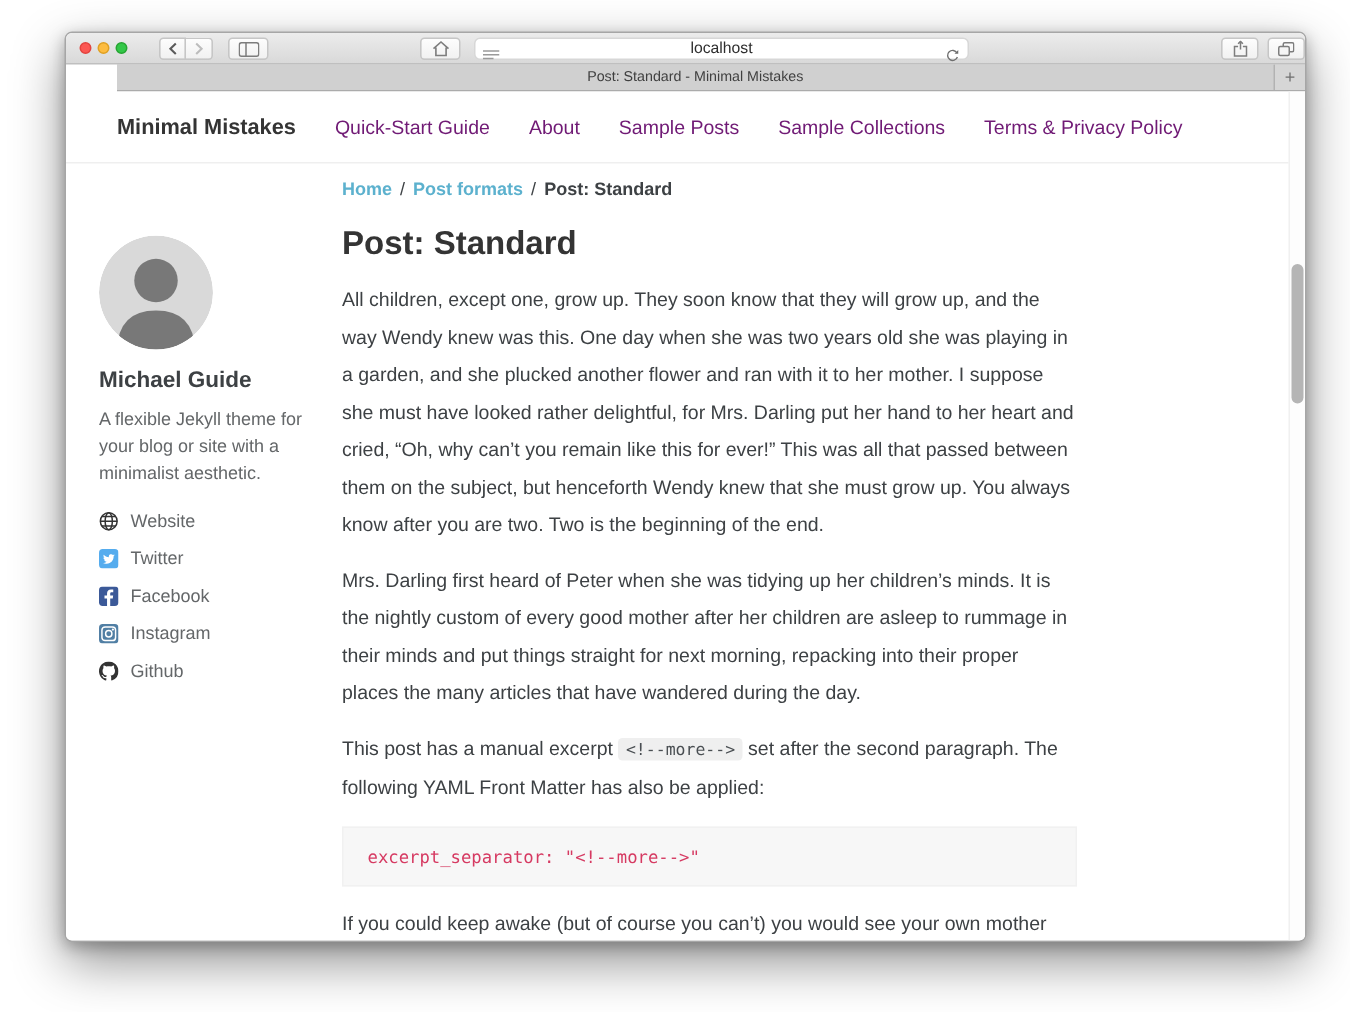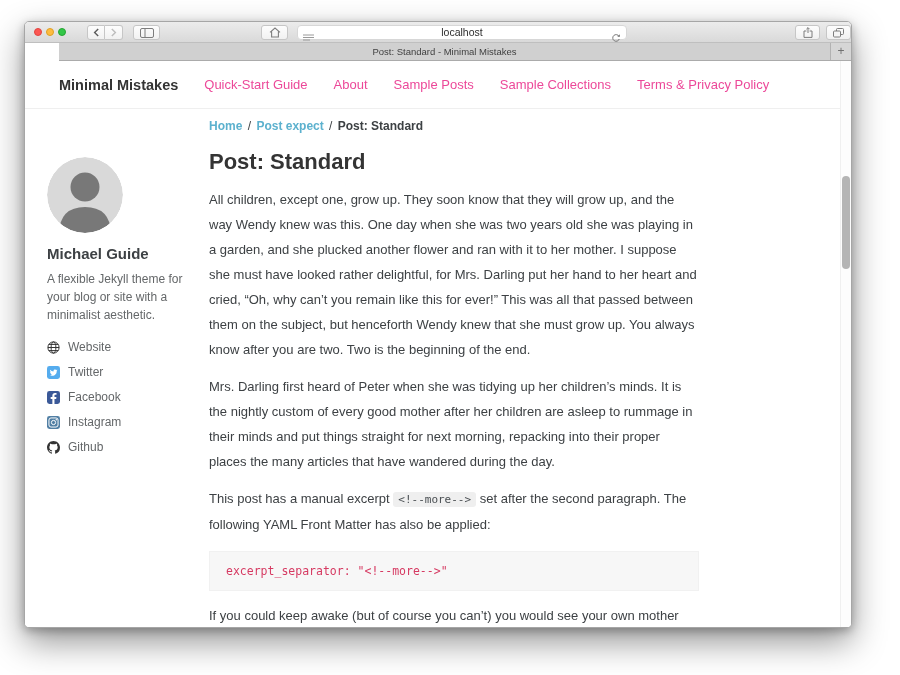--- a/index.html
+++ b/index.html
@@ -2,21 +2,21 @@
 <html><head>
 <meta charset="utf-8">
 <style>
   * { margin:0; padding:0; box-sizing:border-box; }
   html,body { background:#fff; }
   body { font-family:"Liberation Sans","DejaVu Sans",sans-serif; }
   .stage { position:relative; width:900px; height:675px; background:#fff; overflow:hidden; }
 
   
   .window {
-    position:absolute; left:24px; top:21px; width:828px; height:607px;
+    position:absolute; left:43px; top:21px; width:828px; height:607px;
     background:#fff; border:1px solid #a6a6a6; border-radius:5px; overflow:hidden;
     box-shadow:0 14px 34px rgba(0,0,0,.42), 0 3px 10px rgba(0,0,0,.26);
   }
 
   
   .titlebar { position:relative; height:21px; background:linear-gradient(#ececec,#d9d9d9); border-bottom:1px solid #bfbfbf; }
   .tl { position:absolute; top:6px; width:8px; height:8px; border-radius:50%; }
   .tl.red { left:9px; background:#fc5753; border:1px solid #e2443f; }
   .tl.yellow { left:21px; background:#fdbc40; border:1px solid #dfa023; }
   .tl.green { left:33px; background:#33c748; border:1px solid #26a532; }
@@ -45,21 +45,21 @@
   .tabbar { display:flex; height:18px; background:linear-gradient(#d3d3d3,#c9c9c9); border-bottom:1px solid #ababab;margin-left:34px; }
   .tab { flex:1; text-align:center; font-size:9.5px; color:#3f3f3f; line-height:17px; background:#d0d0d0; }
   .newtab { width:21px; border-left:1px solid #b2b2b2; background:#d6d6d6; text-align:center; font-size:12px; color:#707070; line-height:16px; }
 
   
   .page { position:relative; height:566px; background:#fff; overflow:hidden; }
 
   .masthead { height:48px; border-bottom:1px solid #efefef; display:flex; align-items:center; padding-left:34px; }
   .site-title { font-size:14.5px; font-weight:bold; color:#343434; margin-right:26px; min-width:106px; cursor:pointer; }
   .nav { display:flex; gap:26px; }
-  .nav a { font-size:13px; color:#ec4899; text-decoration:none; cursor:pointer; }
+  .nav a { font-size:13px; color:#701a75; text-decoration:none; cursor:pointer; }
 
   .breadcrumb { margin:10px 0 0 184px; font-size:12px; color:#3d4144; }
   .breadcrumb .bc-link { color:#5cb1ce; cursor:pointer;font-weight:bold; }
   .breadcrumb .bc-sep { color:#3d4144; padding:0 2px; }
   .breadcrumb .bc-current { font-weight:bold; color:#3d4144; }
 
   .content-row { display:flex; margin-top:16px; }
   .sidebar { width:150px; margin-left:22px; flex-shrink:0; }
   .main { width:490px; margin-left:12px; }
 
@@ -182,21 +182,21 @@
           <a>About</a>
           <a>Sample Posts</a>
           <a>Sample Collections</a>
           <a>Terms &amp; Privacy Policy</a>
         </div>
       </div>
 
       <div class="breadcrumb">
         <span class="bc-link">Home</span>
         <span class="bc-sep">/</span>
-        <span class="bc-link">Post expect</span>
+        <span class="bc-link">Post formats</span>
         <span class="bc-sep">/</span>
         <span class="bc-current">Post: Standard</span>
       </div>
 
       <div class="content-row">
 
         <div class="sidebar">
           <div class="avatar">
             <svg width="76" height="76" viewBox="0 0 76 76">
               <defs>

